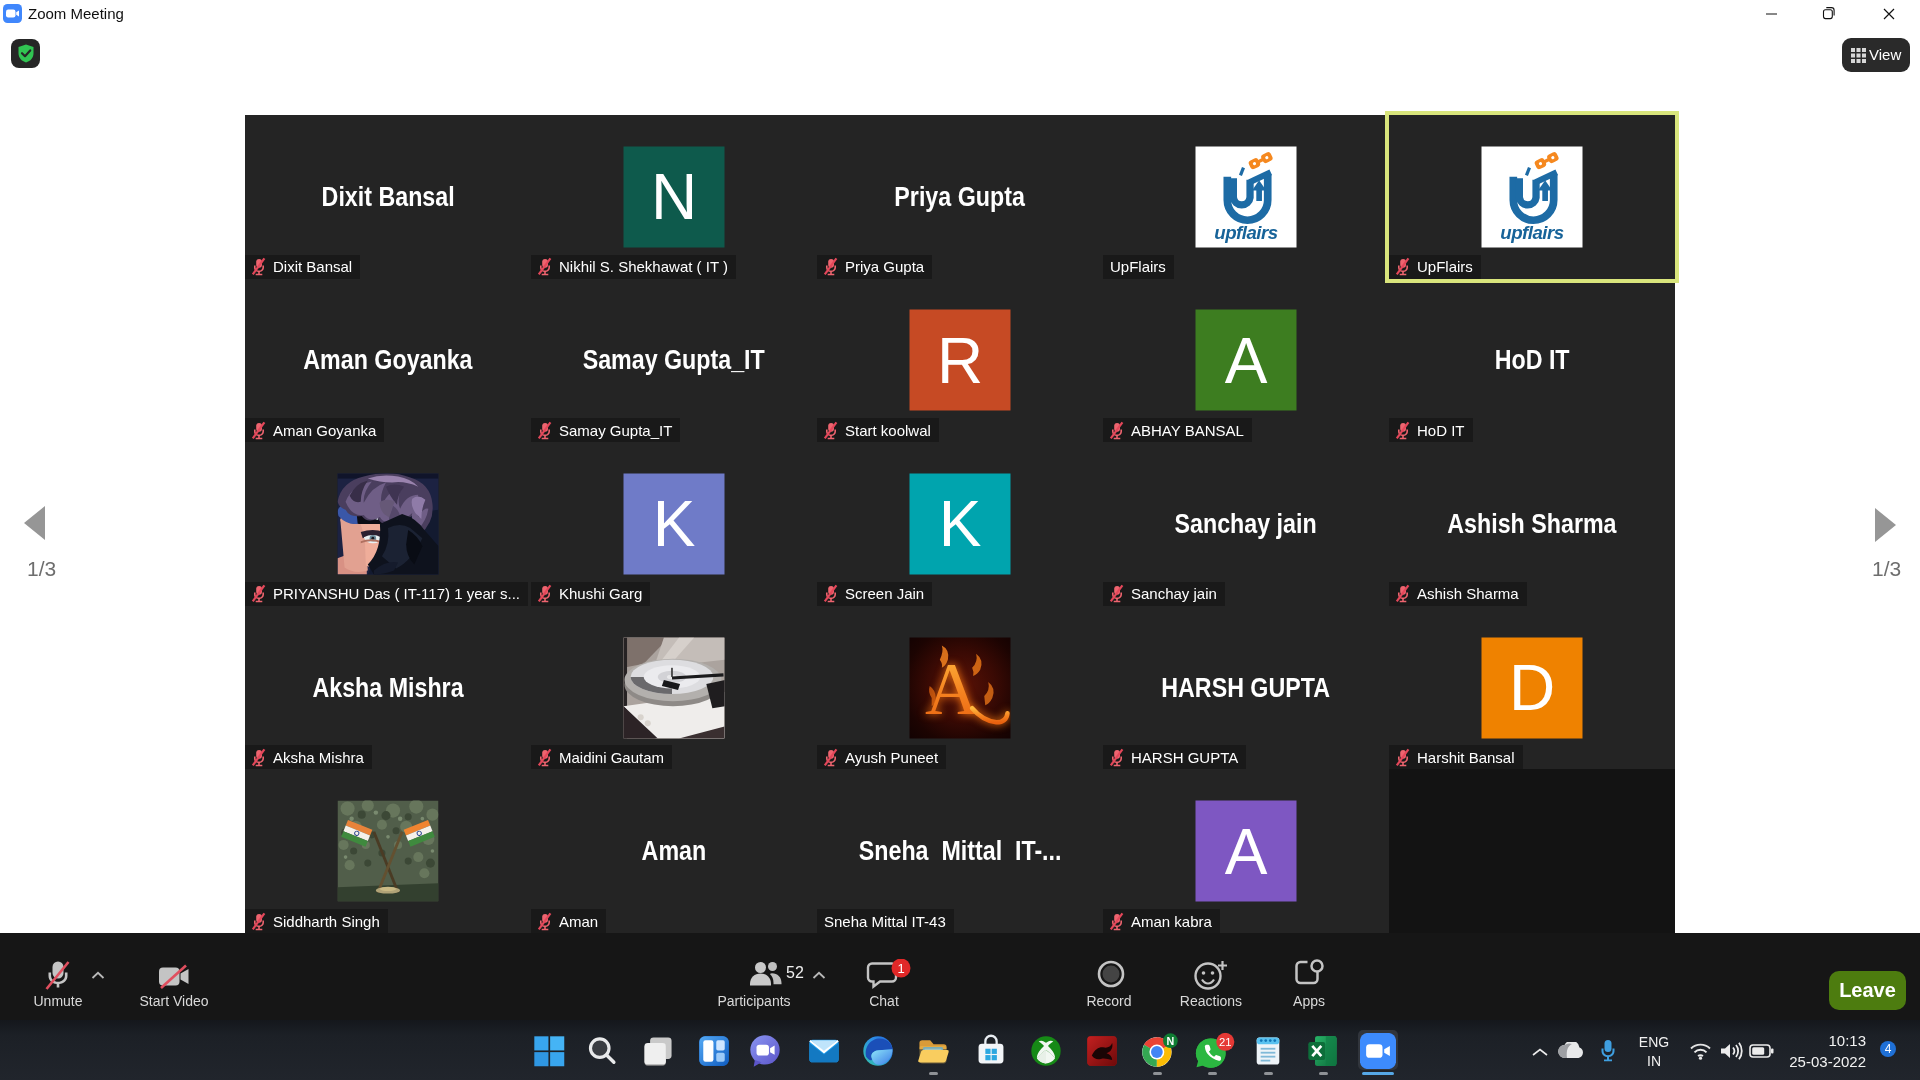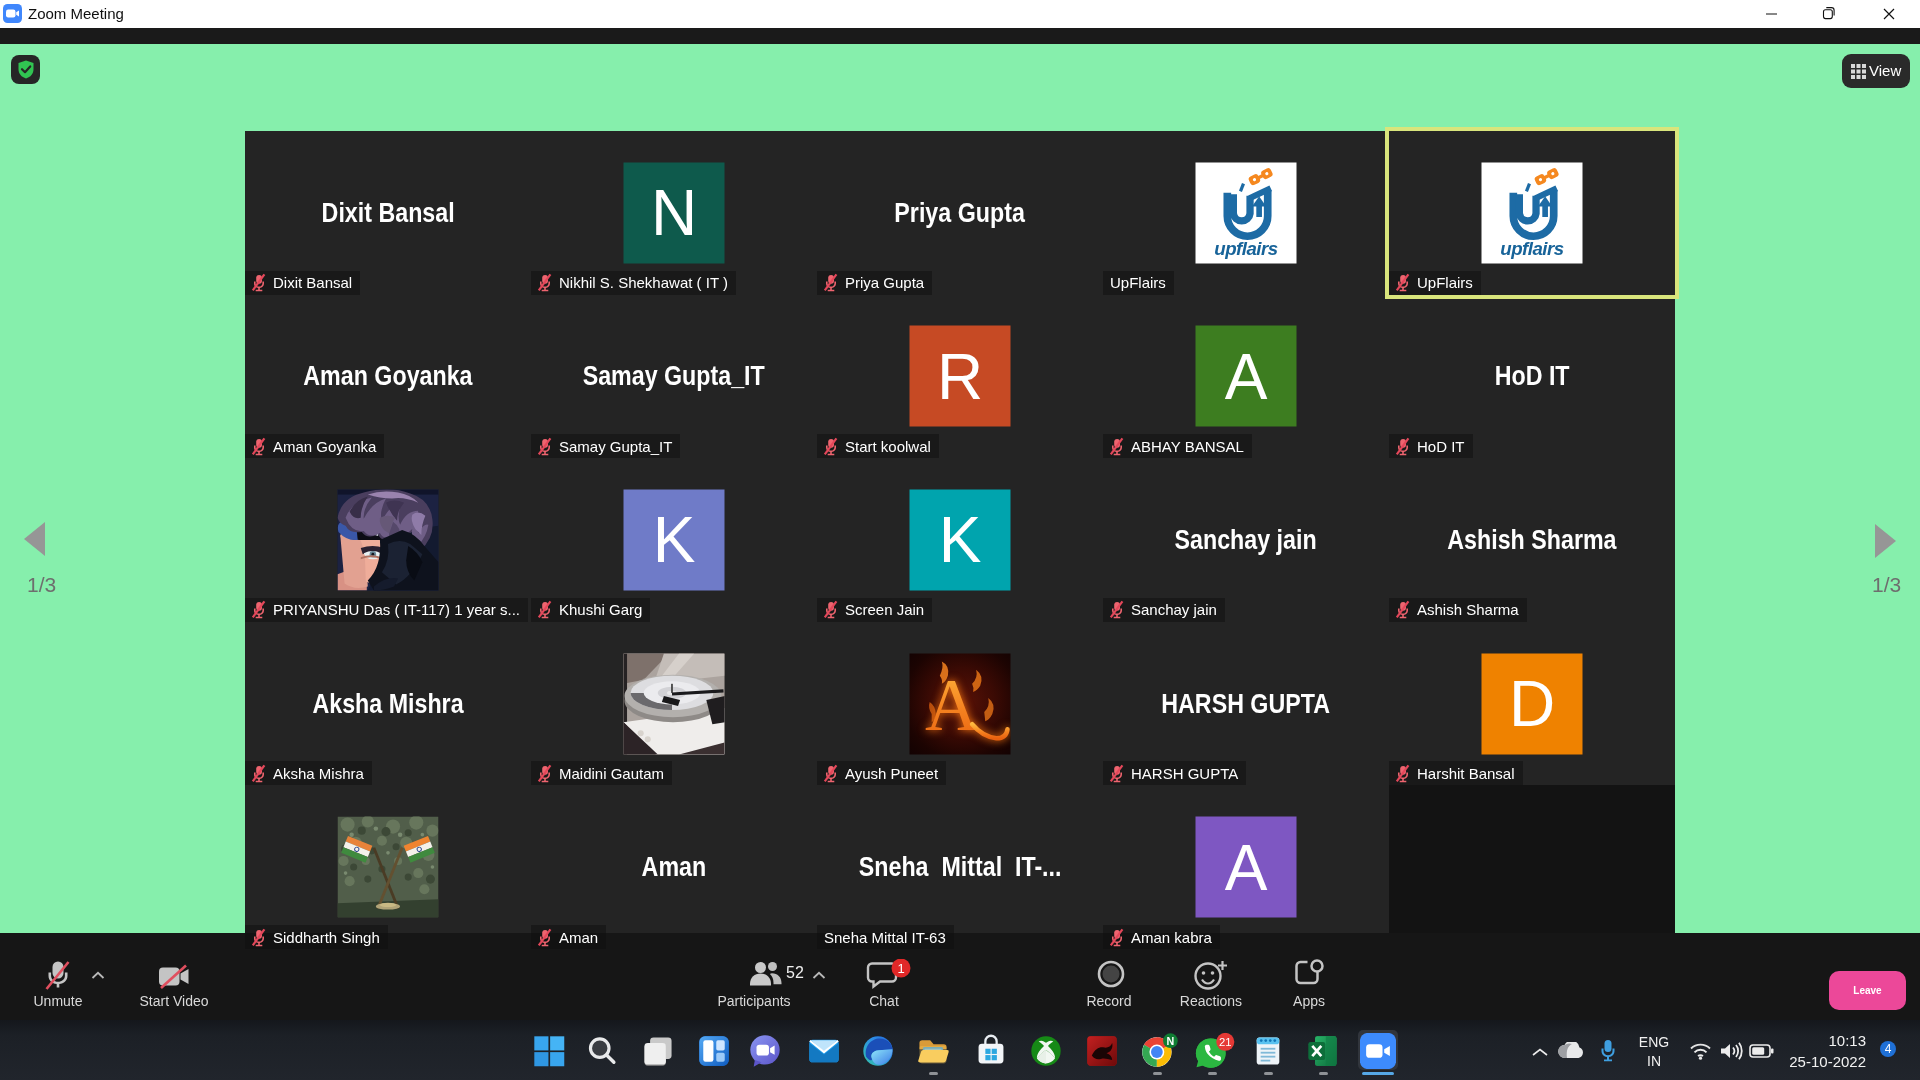--- a/index.html
+++ b/index.html
@@ -2,21 +2,21 @@
 <html><head>
 <meta charset="utf-8">
 <style>
 *{margin:0;padding:0;box-sizing:border-box}
 html,body{width:1920px;height:1080px;overflow:hidden}
 body{background:#1a1a1a;font-family:"Liberation Sans",sans-serif;position:relative}
 .titlebar{position:absolute;top:0;left:0;width:1920px;height:28px;background:#fff;color:#000;z-index:10}
 .appicon{position:absolute;left:3px;top:4px}
 .ttext{position:absolute;left:28px;top:5px;font-size:15px;color:#101010}
 .winbtn{position:absolute;top:0;height:28px}
-.stage{position:absolute;left:0;top:44px;width:1920px;height:905px;background:#86efac}
+.stage{position:absolute;left:0;top:28px;width:1920px;height:905px;background:#ffffff}
 .shieldbtn{position:absolute;left:11px;top:11px;width:29px;height:29px;border-radius:8px;background:#262626}
 .shieldbtn svg{position:absolute;left:6px;top:5px}
 .viewbtn{position:absolute;left:1842px;top:10px;width:68px;height:34px;border-radius:9px;background:#2a2a2a;color:#fff;font-size:15px}
 .viewbtn svg{position:absolute;left:9px;top:10px}
 .viewbtn span{position:absolute;left:27px;top:8px}
 .navL,.navR{position:absolute;width:0;height:0;border-top:17px solid transparent;border-bottom:17px solid transparent}
 .navL{left:24px;top:478px;border-right:21px solid #969696}
 .navR{left:1875px;top:480px;border-left:21px solid #969696}
 .pageno{position:absolute;color:#6e6e6e;font-size:21px;top:529px}
 .pageno.l{left:27px}.pageno.r{left:1872px}
@@ -26,21 +26,21 @@
 .cname span{display:inline-block;transform:scaleX(.83)}
 .avatar{position:absolute;left:50%;top:50%;transform:translate(-50%,-50%);width:101px;height:101px;display:flex;align-items:center;justify-content:center;color:#fff}
 .lbl{position:absolute;left:0;bottom:0;height:24px;background:rgba(15,15,15,.52);display:flex;align-items:center;padding:0 8px 0 5px;color:#fff;font-size:15px;gap:5px;max-width:100%;white-space:nowrap;overflow:hidden;z-index:3}
 .lbl.nomic{padding-left:7px}
 .hl{outline:4px solid #d9e57c;z-index:2}
 .micico{flex:0 0 auto}
 .toolbar{position:absolute;left:0;top:933px;width:1920px;height:87px;background:#161616}
 .tbtn{position:absolute;top:0;height:87px;color:#d9d9d9;font-size:14px}
 .tbtn .ic{position:absolute;top:26px;left:50%;transform:translateX(-50%)}
 .tbtn .t{position:absolute;bottom:11px;left:50%;transform:translateX(-50%);white-space:nowrap}
-.leave{position:absolute;left:1829px;top:38px;width:77px;height:39px;background:#ec4899;border-radius:10px;color:#fff;font-weight:bold;font-size:10px;text-align:center;line-height:39px}
+.leave{position:absolute;left:1829px;top:38px;width:77px;height:39px;background:#4d7c0f;border-radius:10px;color:#fff;font-weight:bold;font-size:20px;text-align:center;line-height:39px}
 .taskbar{position:absolute;left:0;top:1020px;width:1920px;height:60px;background:linear-gradient(180deg,#14171c 0%,#1c2026 25%,#21252c 100%)}
 .tk{position:absolute;top:15px;width:32px;height:32px}
 .tk svg{transform:scale(1.13);transform-origin:50% 50%}
 .dash{position:absolute;top:52px;width:9px;height:3px;border-radius:2px;background:#8f9296}
 .tray{position:absolute;color:#fff}
 </style>
 </head>
 <body>
 <div class="stage">
   <div class="shieldbtn">
@@ -549,21 +549,21 @@
             <line x1="2.8" y1="17.4" x2="14.4" y2="1.4" stroke="#e4475a" stroke-width="2.2"></line>
           </svg>
           <span>Aman</span>
         </div>
       </div>
 <div class="tile">
         <div class="cname">
           <span>Sneha&nbsp; Mittal&nbsp; IT-...</span>
         </div>
         <div class="lbl nomic">
-          <span>Sneha Mittal IT-63</span>
+          <span>Sneha Mittal IT-43</span>
         </div>
       </div>
 <div class="tile">
         <div class="avatar" style="background:#7e57c2">
           <span style="font-size:64px">A</span>
         </div>
         <div class="lbl">
           <svg class="micico" width="18" height="19" viewBox="0 0 18 19">
             <g fill="#ee646f">
               <rect x="6.2" y="1.9" width="5.8" height="8.8" rx="2.9"></rect>
@@ -858,15 +858,15 @@
           <path d="M17 3 a9.5 9.5 0 0 1 0 12"></path>
           <path d="M20 .8 a13.5 13.5 0 0 1 0 16.4"></path>
         </g>
       </svg></div>
 <div class="tray" style="left:1749px;top:24px"><svg width="25" height="14" viewBox="0 0 25 14">
         <rect x="1" y="1" width="20" height="12" rx="3" fill="none" stroke="#ececec" stroke-width="1.6"></rect>
         <rect x="3.2" y="3.2" width="12" height="7.6" rx="1.5" fill="#ececec"></rect>
         <rect x="22" y="4.5" width="2.5" height="5" rx="1" fill="#ececec"></rect>
       </svg></div>
 <div class="tray" style="left:1780px;top:12px;width:86px;text-align:right;font-size:15px;color:#f2f2f2">10:13</div>
-<div class="tray" style="left:1780px;top:33px;width:86px;text-align:right;font-size:15px;color:#f2f2f2">25-10-2022</div>
+<div class="tray" style="left:1780px;top:33px;width:86px;text-align:right;font-size:15px;color:#f2f2f2">25-03-2022</div>
 <div class="tray" style="left:1880px;top:21px;width:16px;height:16px;border-radius:50%;background:#1f70d6;text-align:center;font-size:12px;line-height:16px;color:#fff">4</div>
 </div>
 
 </body></html>

